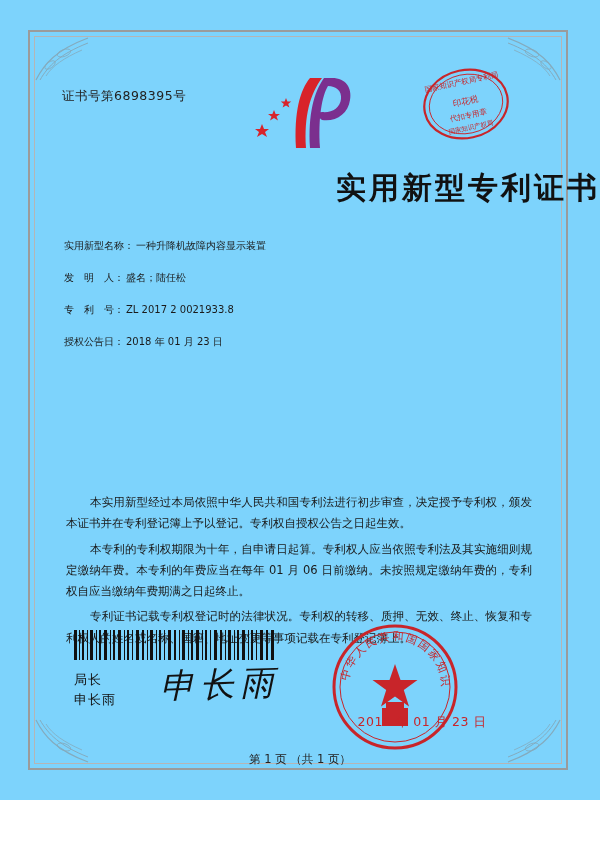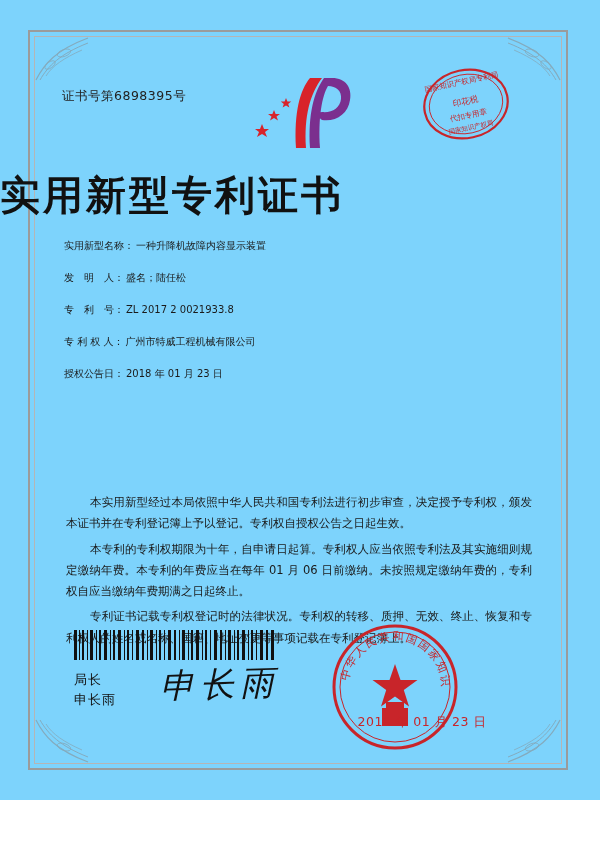--- a/index.html
+++ b/index.html
@@ -72,23 +72,23 @@
     position: absolute;
     left: 420px; top: 58px;
     width: 92px; height: 92px;
   }
   .seal-top svg { display:block; }
 
   .main-title {
     position: absolute;
     left: 0; top: 168px;
     width: 600px;
-    text-align: left;
+    text-align: right;
     font-family: "DejaVu Serif", "Liberation Serif", serif;
-    font-size: 40px;
+    font-size: 30px;
     font-weight: bold;
     letter-spacing: 3px;
     color: #111;
   }
 
   
   .fields {
     position: absolute;
     left: 64px; top: 238px;
     width: 470px;
@@ -270,24 +270,20 @@
       <span class="field-label">实用新型名称：</span>
       <span class="field-value">一种升降机故障内容显示装置</span>
     </div>
     <div class="field-row">
       <span class="field-label">发　明　人：</span>
       <span class="field-value">盛名；陆任松</span>
     </div>
     <div class="field-row">
       <span class="field-label">专　利　号：</span>
       <span class="field-value">ZL 2017 2 0021933.8</span>
-    </div>
-    <div class="field-row">
-      <span class="field-label">专 利 权 人：</span>
-      <span class="field-value">广州市特威工程机械有限公司</span>
     </div>
     <div class="field-row">
       <span class="field-label">授权公告日：</span>
       <span class="field-value">2018 年 01 月 23 日</span>
     </div>
   </div>
 
   <div class="paragraphs">
     <p>本实用新型经过本局依照中华人民共和国专利法进行初步审查，决定授予专利权，颁发本证书并在专利登记簿上予以登记。专利权自授权公告之日起生效。</p>
     <p>本专利的专利权期限为十年，自申请日起算。专利权人应当依照专利法及其实施细则规定缴纳年费。本专利的年费应当在每年 01 月 06 日前缴纳。未按照规定缴纳年费的，专利权自应当缴纳年费期满之日起终止。</p>
@@ -364,18 +360,19 @@
       <defs>
         <path id="sealarc" d="M 18 65 A 47 47 0 0 1 112 65"></path>
       </defs>
       <text font-size="11" fill="#c8252a" font-family="DejaVu Serif, serif" letter-spacing="2">
         <textPath href="#sealarc" startOffset="4%">中华人民共和国国家知识产权局</textPath>
       </text>
     </svg>
   </div>
   <div class="seal-date">2018 年 01 月 23 日</div>
 
+  <div class="page-footer">第 1 页 （共 1 页）</div>
 </div>
 
 <div id="bottom-strip">
   
   
 </div>
 
 </body></html>

